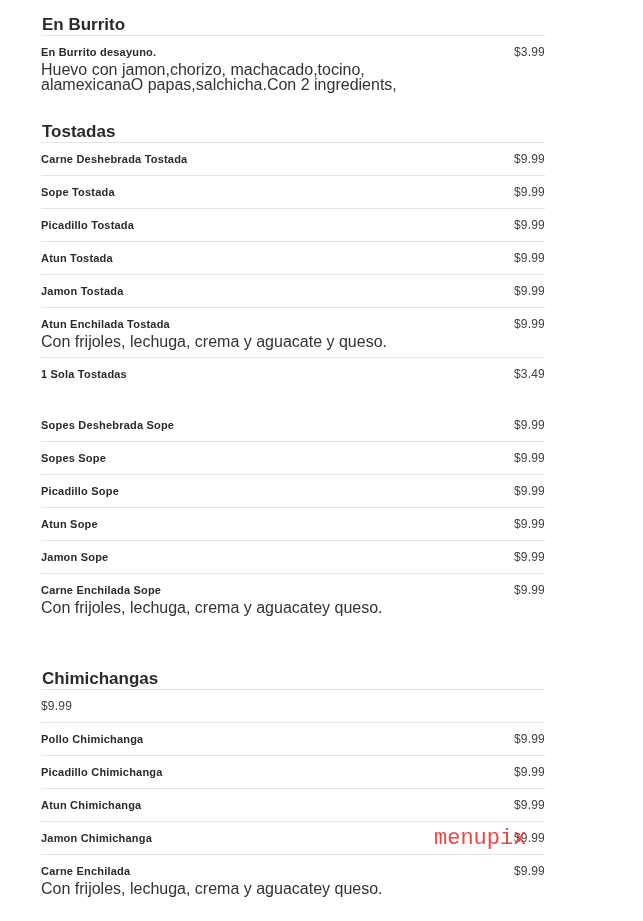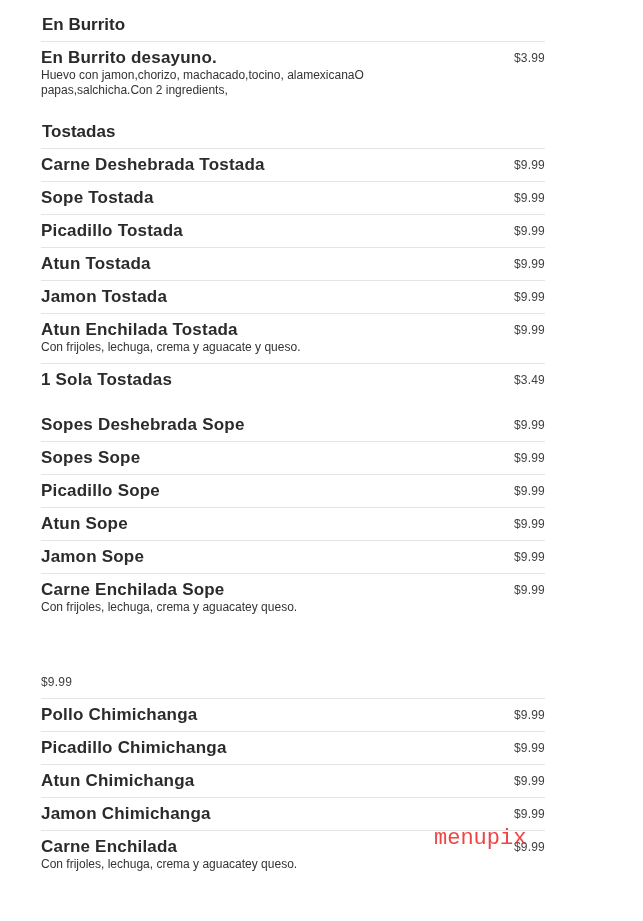--- a/index.html
+++ b/index.html
@@ -22,52 +22,52 @@
       width: 504px;
     }
     .section {
       margin: 0 0 0 0;
     }
     .section-title {
       font-size: 17px;
       font-weight: bold;
       color: #2a2a2a;
       margin: 0;
-      padding: 3px 0 6px 1px;
+      padding: 3px 0 0 1px;
       border-bottom: 1px solid #e4e4e4;
       line-height: 20px;
     }
     .item {
       border-bottom: 1px solid #e4e4e4;
       padding: 8px 0 8px 0;
     }
     .item:last-child {
       border-bottom: none;
     }
     .item-row {
       display: flex;
       justify-content: space-between;
       align-items: flex-start;
     }
     .item-name {
-      font-size: 17px;
+      font-size: 11px;
       font-weight: bold;
       letter-spacing: 0.2px;
       color: #2b2b2b;
       line-height: 16px;
     }
     .item-price {
       font-size: 12px;
       color: #404040;
       line-height: 16px;
       font-weight: normal;
       letter-spacing: 0.2px;
     }
     .item-desc {
-      font-size: 12px;
+      font-size: 16px;
       color: #333333;
       line-height: 15px;
       margin-top: 2px;
       max-width: 410px;
     }
     .sec-burrito { position: absolute; top: 0; left: 0; width: 504px; }
     .sec-tostadas { position: absolute; top: 107px; left: 0; width: 504px; }
     .sec-sopes { position: absolute; top: 397px; left: 0; width: 504px; }
     .sec-chimi { position: absolute; top: 654px; left: 0; width: 504px; }
     .watermark {
@@ -178,20 +178,21 @@
     <div class="item">
       <div class="item-row">
         <span class="item-name">Carne Enchilada Sope</span>
         <span class="item-price">$9.99</span>
       </div>
       <div class="item-desc">Con frijoles, lechuga, crema y aguacatey queso.</div>
     </div>
   </div>
 
   <div class="section sec-chimi">
+    <h2 class="section-title">Chimichangas</h2>
     <div class="item">
       <div class="item-row">
         <span class="item-price">$9.99</span>
       </div>
     </div>
     <div class="item">
       <div class="item-row">
         <span class="item-name">Pollo Chimichanga</span>
         <span class="item-price">$9.99</span>
       </div>

